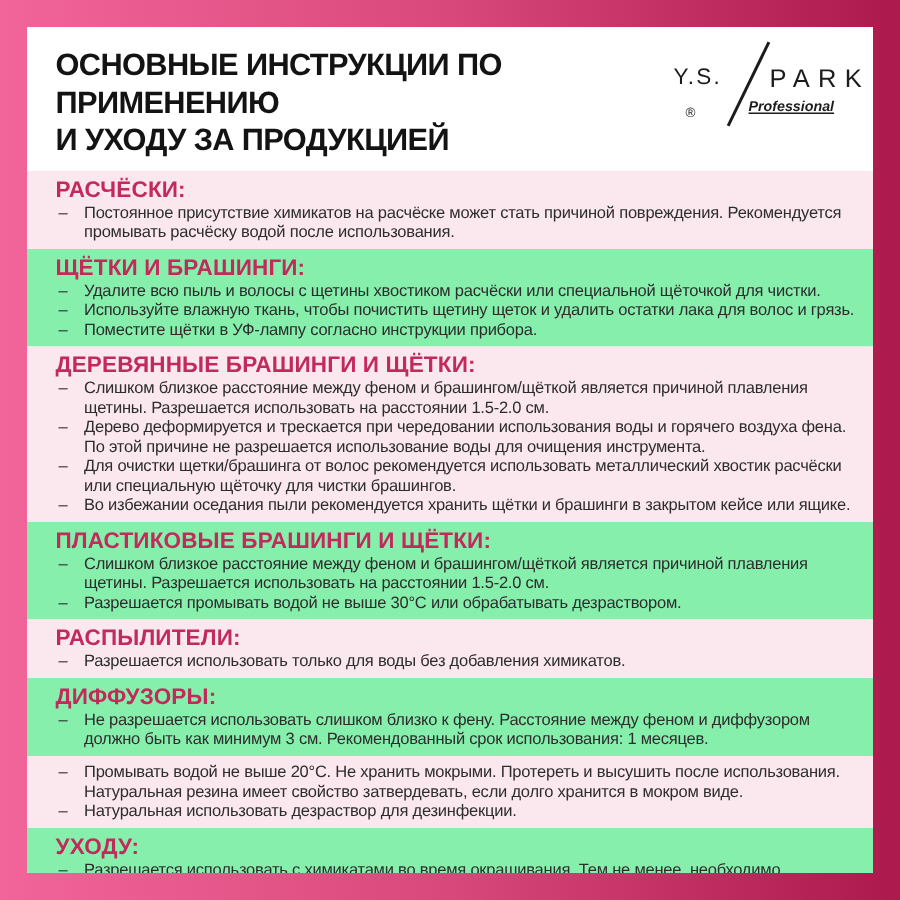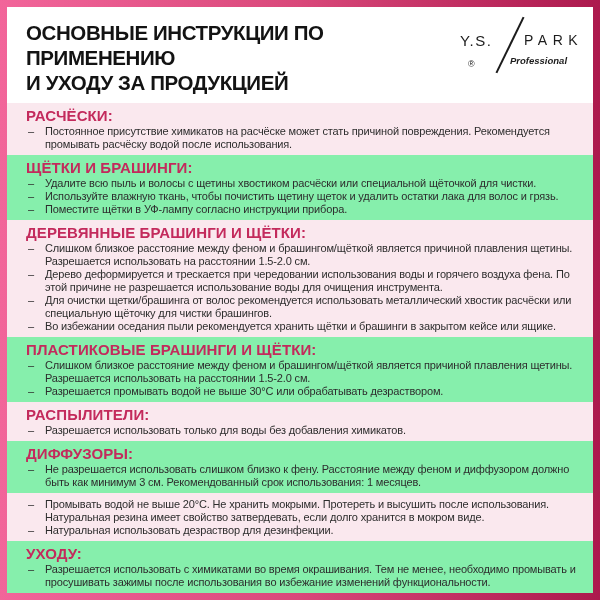--- a/index.html
+++ b/index.html
@@ -1,19 +1,19 @@
 <!DOCTYPE html>
 <html lang="ru"><head>
 <meta charset="utf-8">
 <style>
   html,body{margin:0;padding:0;background:#ffffff;}
   body{width:600px;height:600px;font-family:"Liberation Sans",sans-serif;}
   .frame{
     width:600px;height:600px;box-sizing:border-box;
-    padding:7px;
+    padding:18px;
     background:linear-gradient(to right,#f2659a 0%,#d9487a 50%,#ac194d 100%);
   }
   .inner{
     width:100%;height:100%;background:#ffffff;
     display:flex;flex-direction:column;overflow:hidden;
   }
   
   .header{
     display:flex;justify-content:space-between;align-items:flex-start;
     background:#ffffff;padding:13px 10px 8px 19px;flex-shrink:0;
@@ -24,22 +24,22 @@
   }
   .logo{
     position:relative;width:122px;height:54px;flex-shrink:0;margin-right:1px;margin-top:-2px;
     color:#1c1c1c;
   }
   .logo-ys{position:absolute;top:14px;left:0;font-size:15px;letter-spacing:1.5px;}
   .logo-slash{
     position:absolute;left:49px;top:-4px;width:2px;height:62px;background:#1c1c1c;
     transform:rotate(26deg);
   }
-  .logo-park{position:absolute;top:14px;left:64px;font-size:14px;letter-spacing:5.5px;white-space:nowrap;}
-  .logo-sub{position:absolute;top:37px;left:50px;font-size:9.5px;font-style:italic;font-weight:bold;}
+  .logo-park{position:absolute;top:14px;left:64px;font-size:17px;letter-spacing:5.5px;white-space:nowrap;}
+  .logo-sub{position:absolute;top:37px;left:50px;font-size:9.5px;font-style:italic;font-weight:bold;text-decoration:underline;}
   .logo-reg{position:absolute;top:41px;left:8px;font-size:9px;}
   
   .section{padding:5px 12px 4px 19px;flex-shrink:0;}
   .section.pink{background:#fae8ee;}
   .section.white{background:#86efac;}
   .section-heading{
     margin:0 0 2px 0;font-size:15px;line-height:15px;font-weight:bold;
     color:#c32a5c;letter-spacing:0.1px;
   }
   ul.bullets{list-style:none;margin:0;padding:0;}

